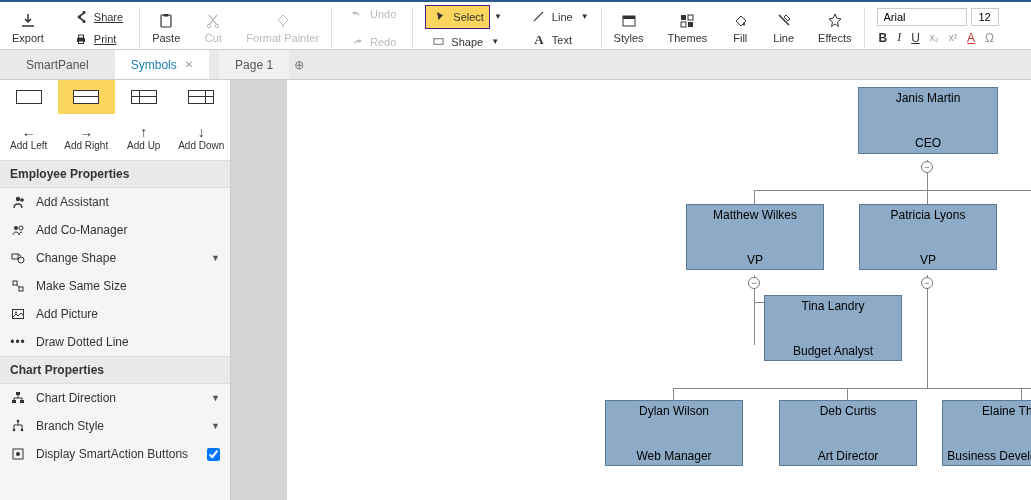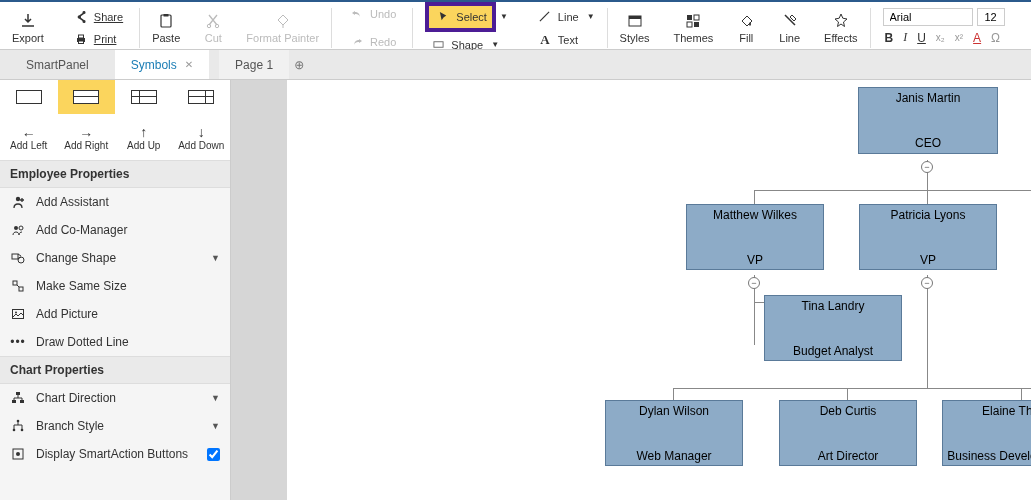--- a/index.html
+++ b/index.html
@@ -6,21 +6,21 @@
 body { font-family: Arial, sans-serif; font-size: 12px; color: #333; background: #fff; overflow: hidden; width: 1031px; height: 500px; }
 .app { display: flex; flex-direction: column; height: 100%; }
 
 
 .ribbon { display: flex; align-items: flex-start; border-bottom: 1px solid #ccc; background: #fff; padding: 4px 0; height: 50px; border-top: 2px solid #2b5a8c; }
 .rgroup { display: flex; flex-direction: column; align-items: center; padding: 0 12px; height: 44px; justify-content: center; }
 .rgroup .big { display: flex; flex-direction: column; align-items: center; cursor: pointer; gap: 2px; font-size: 11px; }
 .sep { width: 1px; background: #ddd; height: 40px; margin: 2px 0; }
 .ib { width: 18px; height: 18px; display: inline-flex; align-items: center; justify-content: center; }
 .small-btn { display: flex; align-items: center; gap: 4px; font-size: 11px; cursor: pointer; padding: 1px 4px; }
-.sel { background: #fbd55d; border: 4px solid #4c1d95; padding: 2px 5px; }
+.sel { background: #fbd55d; border: 1px solid #4c1d95; padding: 2px 5px; }
 .dd { font-size: 8px; margin-left: 2px; }
 .fontbox { border: 1px solid #ccc; padding: 2px 6px; width: 90px; font-size: 11px; background: #fff; }
 .fontsize { border: 1px solid #ccc; padding: 2px 4px; width: 28px; font-size: 11px; text-align: center; background: #fff; }
 .fmtbar { display: flex; gap: 10px; margin-top: 4px; padding-left: 2px; align-items: center; font-size: 12px; }
 .fmtbar span { cursor: pointer; }
 
 
 .tabbar { display: flex; align-items: center; background: #e9e9e9; height: 30px; border-bottom: 1px solid #ccc; }
 .tab { padding: 12px 16px; height: 100%; display: flex; align-items: center; font-size: 12px; cursor: pointer; color: #555; margin-left: 10px; }
 .tab.active { color: #1a7db5; background: #fff; }

